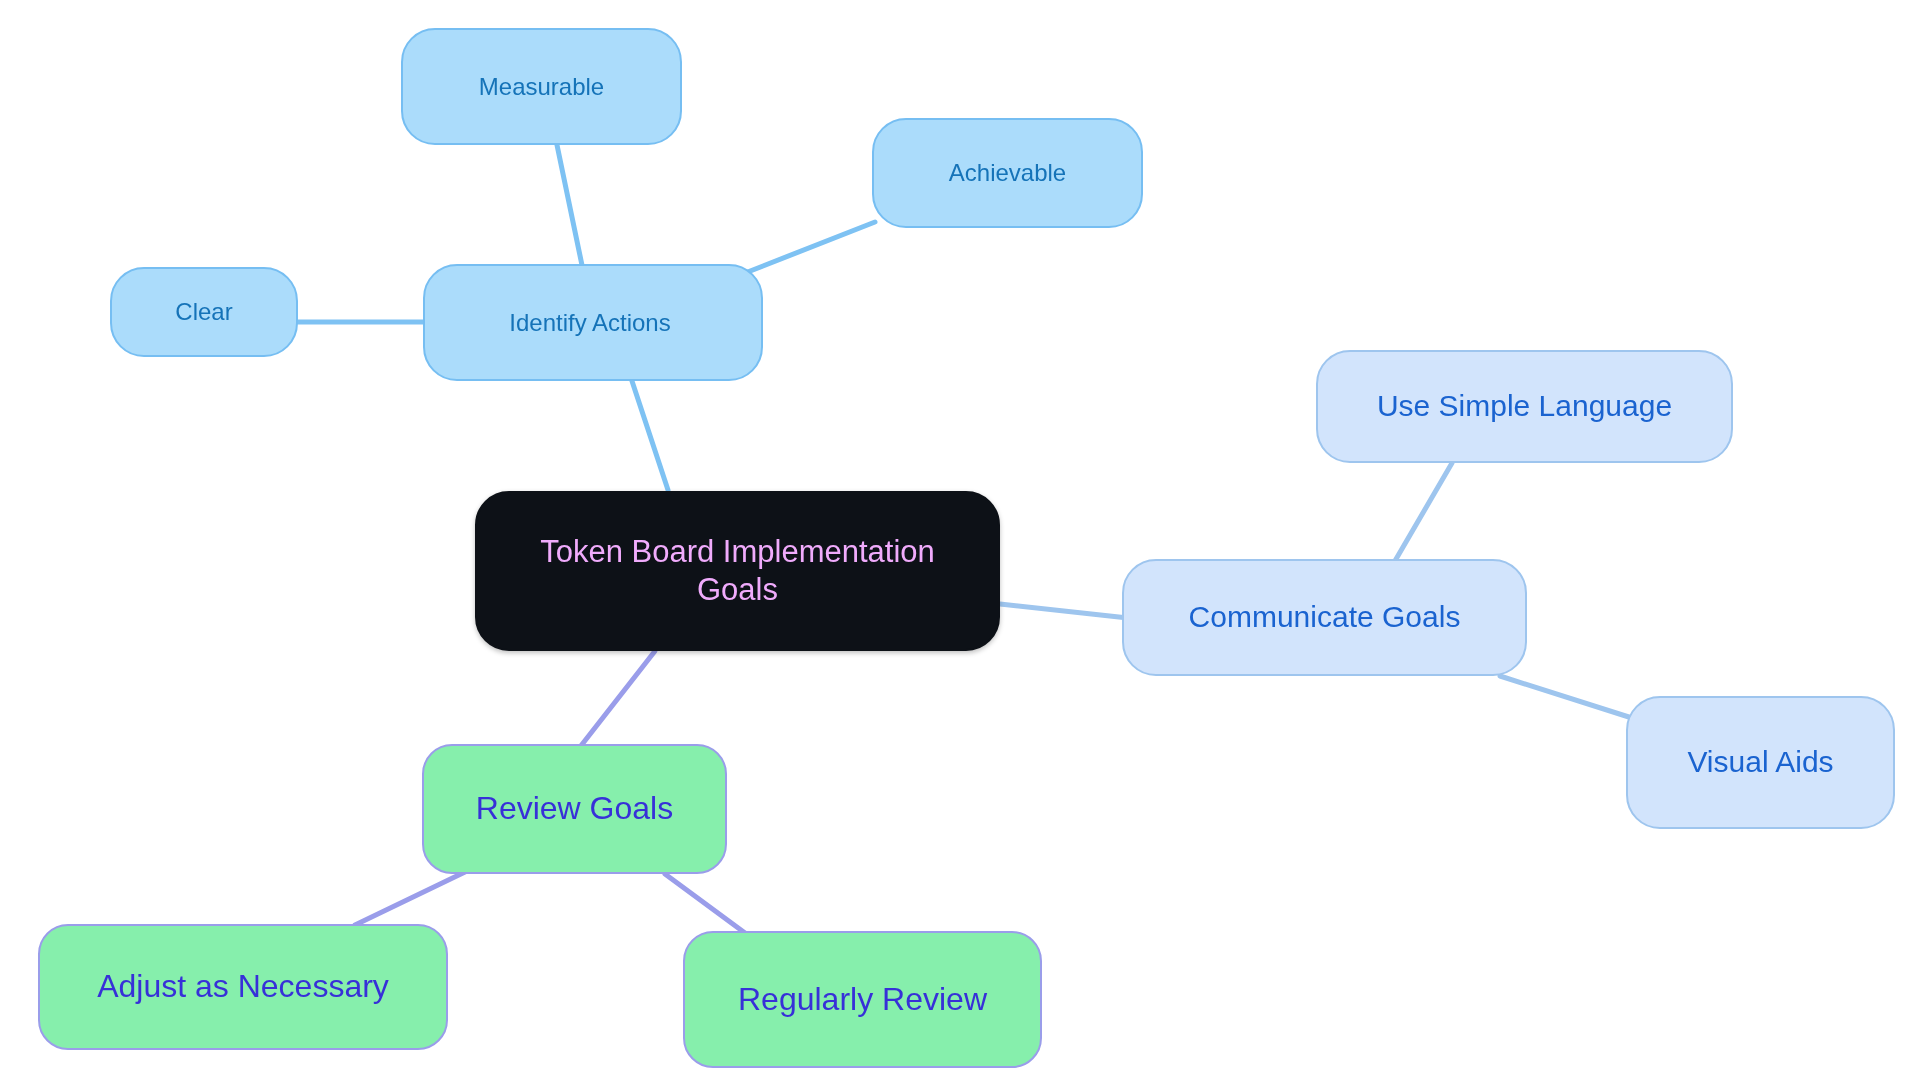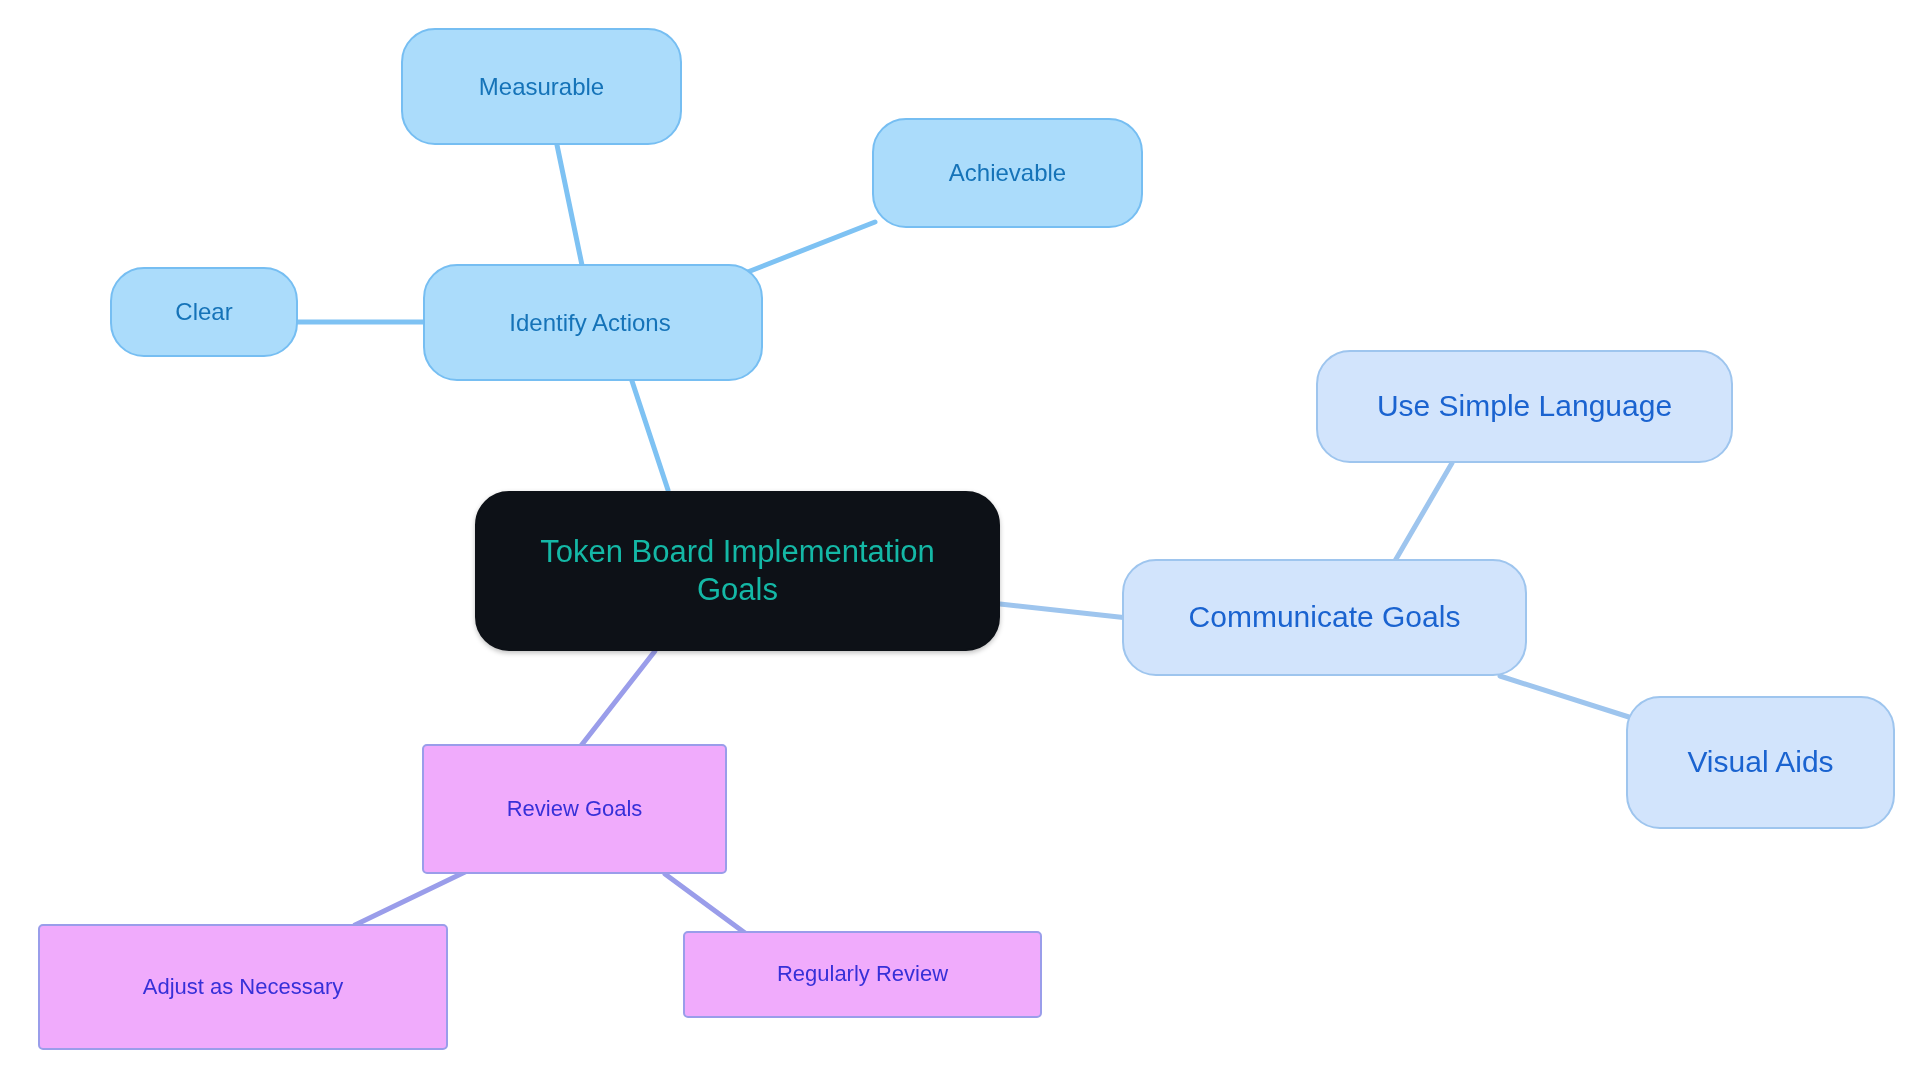--- a/index.html
+++ b/index.html
@@ -35,45 +35,45 @@
     text-align: center;
     border-style: solid;
     border-width: 2px;
     line-height: 1.22;
     white-space: pre-line;
     padding: 0 14px;
   }
   .node-root {
     background: #0d1117;
     border-color: #0d1117;
-    color: #14b8a6;
+    color: #f0abfc;
     border-radius: 34px;
     font-size: 31px;
     box-shadow: 0 2px 5px rgba(0,0,0,0.25);
   }
   .node-blue {
     background: #ABDCFB;
     border-color: #76BEF2;
     color: #1573B8;
     border-radius: 34px;
     font-size: 24px;
   }
   .node-softblue {
     background: #D2E4FC;
     border-color: #9EC5EE;
     color: #1A63D0;
     border-radius: 34px;
     font-size: 30px;
   }
   .node-purple {
-    background: #f0abfc;
+    background: #86efac;
     border-color: #9A9DEA;
     color: #3730D8;
-    border-radius: 5px;
-    font-size: 22px;
+    border-radius: 30px;
+    font-size: 32px;
   }
 </style>
 </head>
 <body>
 
 <div id="mindmap-canvas">
 
   <svg id="edge-layer" viewBox="0 0 1920 1083">
 
     <path d="M 668 490 L 630 375" stroke="#7EC2F3" stroke-width="5" fill="none" stroke-linecap="round"></path>
@@ -111,15 +111,15 @@
   <div class="node node-blue" style="left:872px; top:118px; width:271px; height:110px;">Achievable</div>
 
   <div class="node node-softblue" style="left:1316px; top:350px; width:417px; height:113px;">Use Simple Language</div>
 
   <div class="node node-softblue" style="left:1626px; top:696px; width:269px; height:133px;">Visual Aids</div>
 
   <div class="node node-purple" style="left:422px; top:744px; width:305px; height:130px;">Review Goals</div>
 
   <div class="node node-purple" style="left:38px; top:924px; width:410px; height:126px;">Adjust as Necessary</div>
 
-  <div class="node node-purple" style="left:683px; top:931px; width:359px; height:87px;">Regularly Review</div>
+  <div class="node node-purple" style="left:683px; top:931px; width:359px; height:137px;">Regularly Review</div>
 
 </div>
 
 </body></html>

